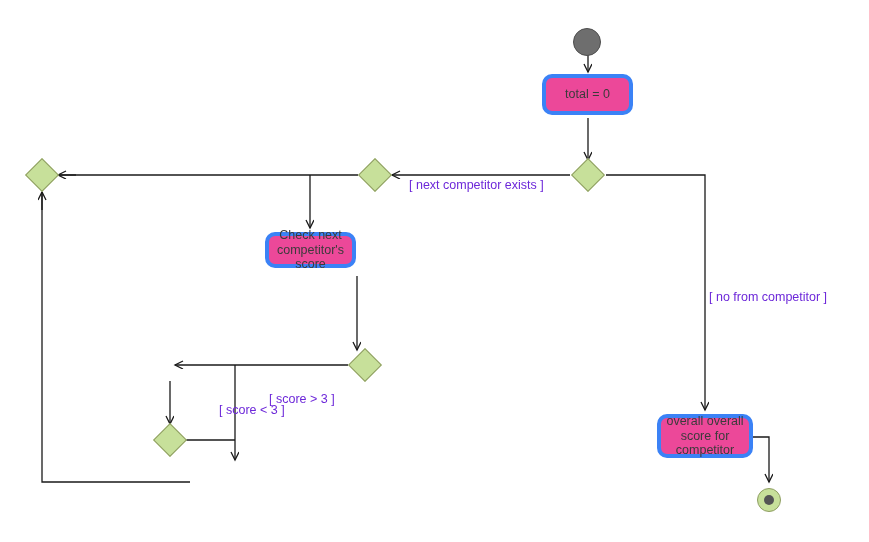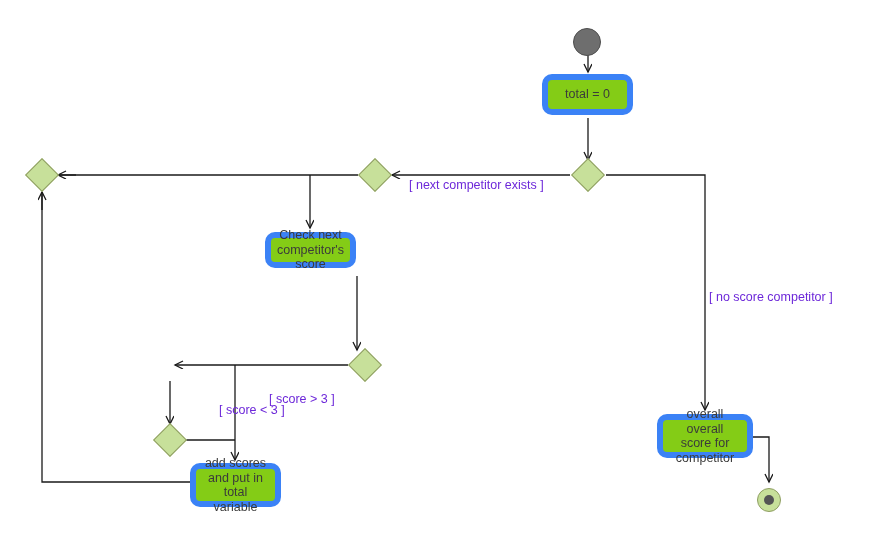--- a/index.html
+++ b/index.html
@@ -24,22 +24,22 @@
     left: 0;
     top: 0;
     width: 869px;
     height: 542px;
   }
   .node {
     position: absolute;
     box-sizing: border-box;
   }
   .action {
-    background: #84cc16;
-    border: 6px solid #3b82f6;
+    background: #ec4899;
+    border: 4px solid #3b82f6;
     border-radius: 10px;
     color: #3b3b3b;
     font-size: 12.5px;
     line-height: 14.5px;
     text-align: center;
     display: flex;
     align-items: center;
     justify-content: center;
     padding: 2px 4px;
     white-space: pre-line;
@@ -130,33 +130,30 @@
 
   <div class="node action" style="left:265px; top:232px; width:91px; height:36px;">Check next
 competitor's
 score</div>
 
   <div class="node diamond" style="left:353px; top:353px; width:24px; height:24px;"></div>
 
 
   <div class="node diamond" style="left:158px; top:428px; width:24px; height:24px;"></div>
 
-  <div class="node action" style="left:190px; top:463px; width:91px; height:44px;">add scores
-and put in total
-variable</div>
 
   <div class="node action" style="left:657px; top:414px; width:96px; height:44px;">overall overall
 score for
 competitor</div>
 
   <div class="node final-outer" style="left:757px; top:488px; width:24px; height:24px;">
     <div class="final-inner"></div>
   </div>
 
   <div class="edge-label" style="left:409px; top:178px;">[ next competitor exists ]</div>
 
-  <div class="edge-label" style="left:709px; top:290px;">[ no score competitor ]</div>
+  <div class="edge-label" style="left:709px; top:290px;">[ no from competitor ]</div>
 
   <div class="edge-label" style="left:219px; top:370px;margin-top:33px;">[ score &lt; 3 ]</div>
 
   <div class="edge-label" style="left:241px; top:392px;padding-left:28px;">[ score &gt; 3 ]</div>
 
 </div>
 
 </body></html>

